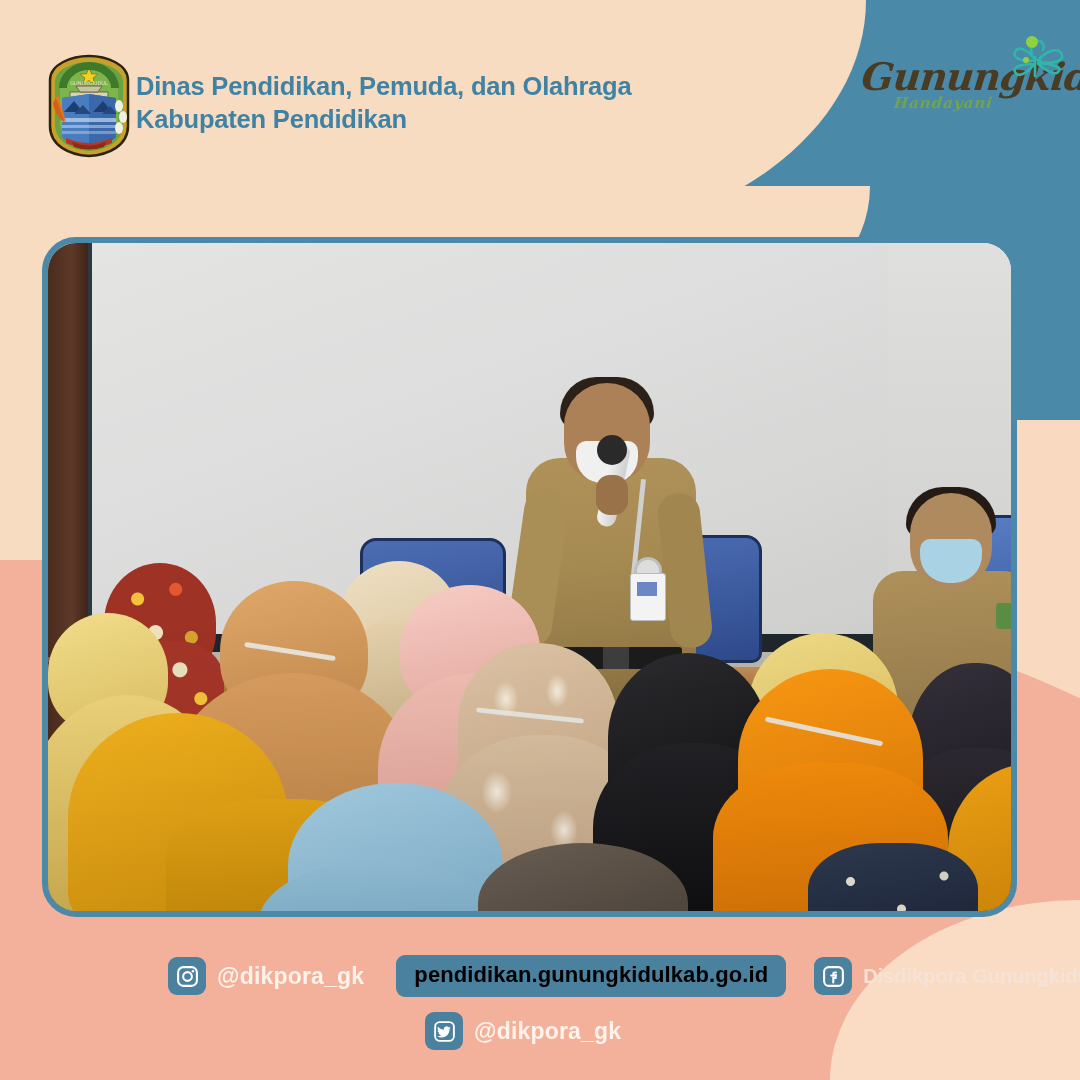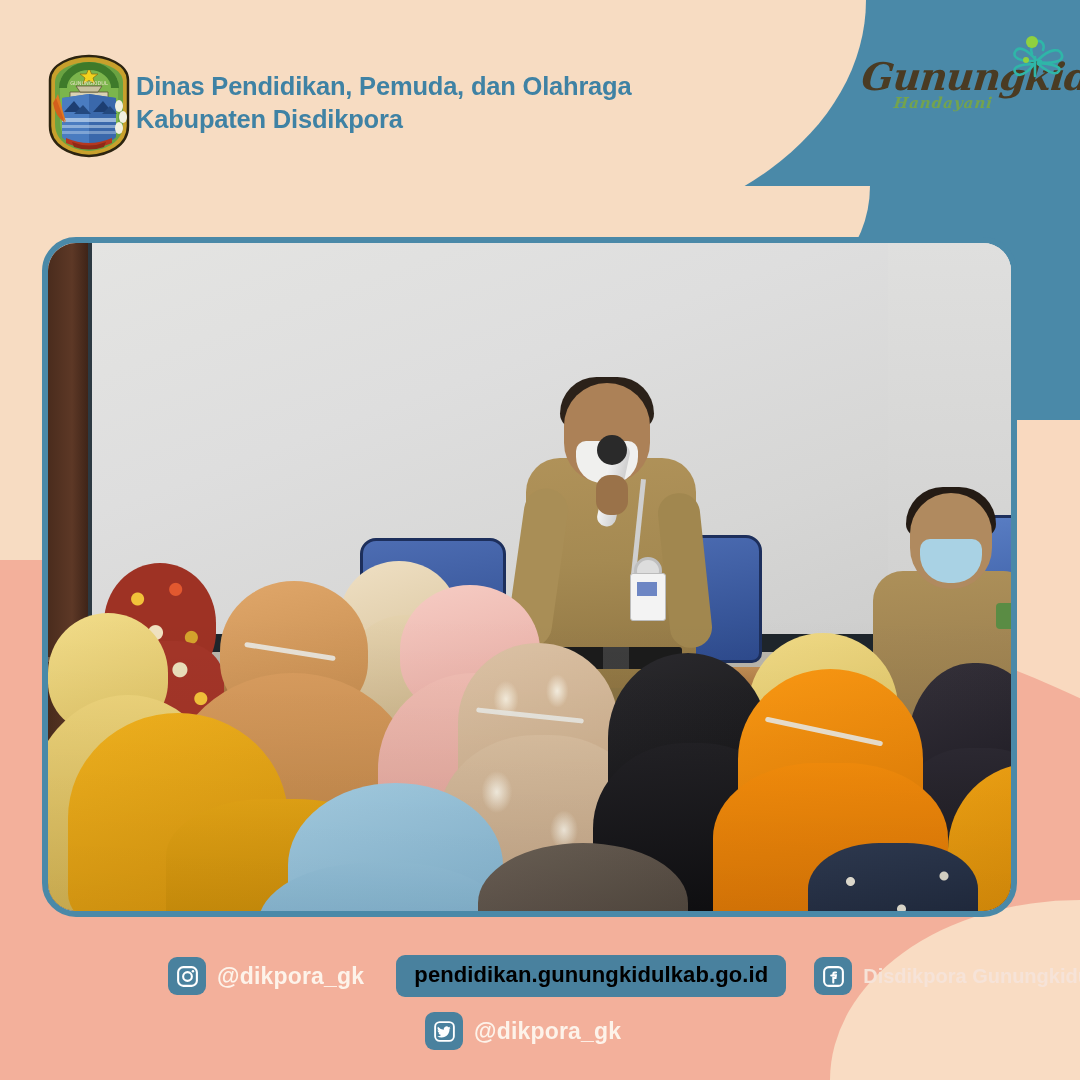--- a/index.html
+++ b/index.html
@@ -275,21 +275,21 @@
         <ellipse cx="73" cy="52" rx="4" ry="6" fill="#f2f0e0"></ellipse>
         <ellipse cx="77" cy="63" rx="4" ry="6" fill="#f2f0e0"></ellipse>
         <ellipse cx="73" cy="74" rx="4" ry="6" fill="#f2f0e0"></ellipse>
         <path d="M20 84 q23 10 46 0 l0 5 q-23 10 -46 0 z" fill="#b5371f"></path>
         <path d="M26 88 q17 7 34 0 l-2 5 q-15 5 -30 0 z" fill="#8e2a17"></path>
       </svg>
     </div>
 
     <div class="org-title">
       <span class="ln">Dinas Pendidikan, Pemuda, dan Olahraga</span>
-      <span class="ln">Kabupaten Disdikpora</span>
+      <span class="ln">Kabupaten Pendidikan</span>
     </div>
 
     <div class="gk-logo">
       <div class="gk-word">Gunungkidul</div>
       <div class="gk-sub">Handayani</div>
       <div class="gk-bug">
         <svg viewBox="0 0 64 58" width="64" height="58">
           <g fill="none" stroke="#2fb6a8" stroke-width="2.6" stroke-linecap="round">
             <path d="M34 30 C24 18 16 16 13 22 C10 28 20 32 32 31"></path>
             <path d="M36 30 C48 18 58 18 60 25 C62 32 48 34 36 32"></path>

